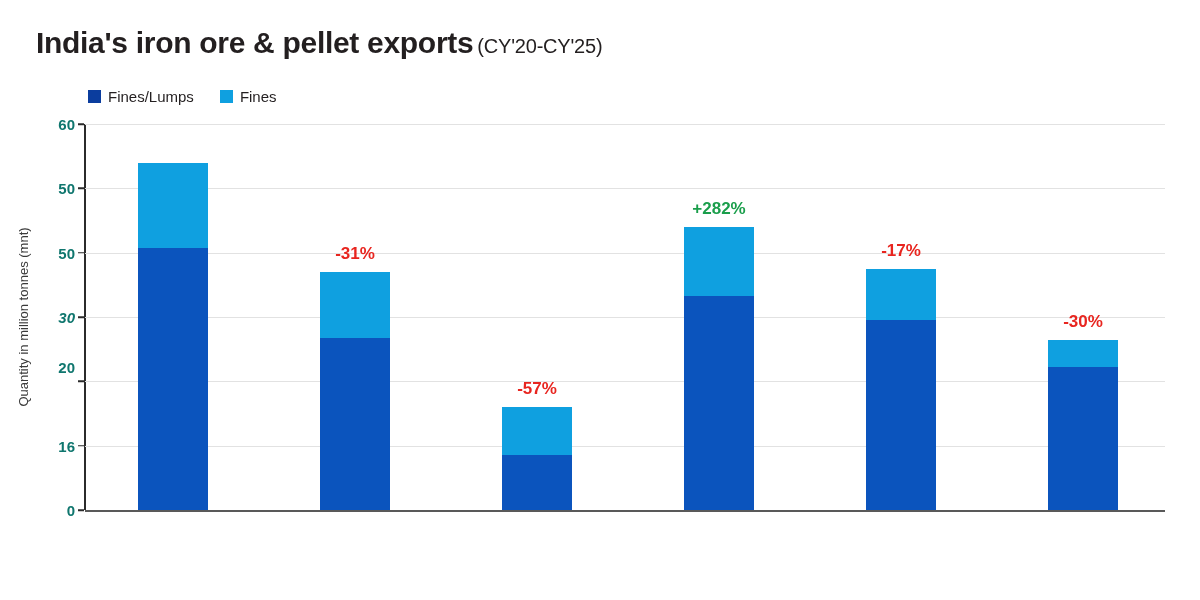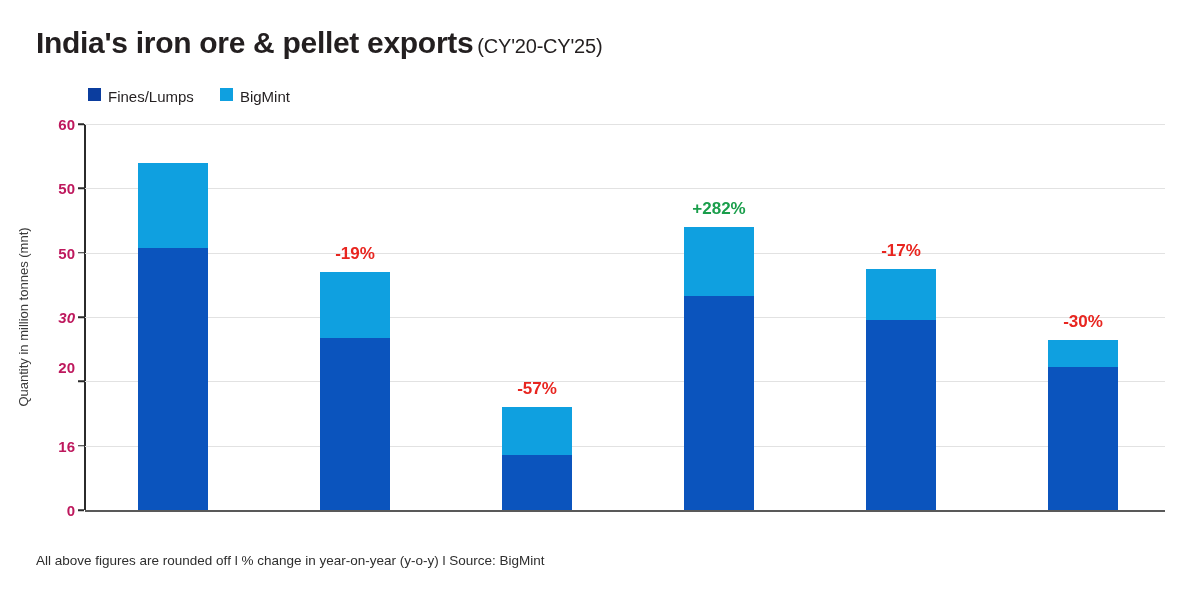--- a/index.html
+++ b/index.html
@@ -38,21 +38,21 @@
   #logo-text {
     font-size: 28px; font-weight: bold; color: #14559f;
     letter-spacing: 1.6px;
   }
 
   
   #legend {
     position: absolute; left: 88px; top: 88px;
     display: flex; align-items: center; gap: 26px;
   }
-  .legend-item { display: flex; gap: 7px; }
+  .legend-item { display: flex; align-items: center; gap: 7px; }
   .legend-swatch { width: 13px; height: 13px; display:block; }
   .legend-label { font-size: 15px; color: #231f20; }
 
   
   #chart {
     position: absolute;
     left: 85px; top: 124px;
     width: 1080px; height: 386px;
   }
   #plot {
@@ -65,21 +65,21 @@
   #axis-x-line {
     position: absolute; left: 0; bottom: -2px; width: 1080px; height: 2px;
     background: #595959;
   }
   #axis-y-line {
     position: absolute; left: -1px; top: 0; width: 2px; height: 386px;
     background: #2b2b2b;
   }
   .ytick-label {
     position: absolute; right: 1090px; width: 60px;
-    text-align: right; font-size: 15px; font-weight: bold; color: #be185d;
+    text-align: right; font-size: 15px; font-weight: bold; color: #0f766e;
     transform: translateY(-50%);
   }
   .ytick-mark {
     position: absolute; left: -7px; width: 6px; height: 1.5px; background:#2b2b2b;
     transform: translateY(-50%);
   }
 
   #ylabel {
     position: absolute; left: -62px; top: 193px;
     transform: translate(-50%, -50%) rotate(-90deg);
@@ -113,21 +113,21 @@
 
   </div>
 
   <div id="legend">
       <div class="legend-item">
         <span class="legend-swatch" style="background: rgb(11, 61, 158);"></span>
         <span class="legend-label">Fines/Lumps</span>
       </div>
       <div class="legend-item">
         <span class="legend-swatch" style="background: rgb(15, 160, 224);"></span>
-        <span class="legend-label">BigMint</span>
+        <span class="legend-label">Fines</span>
       </div>
     </div>
 
   <div id="chart">
     <div id="ylabel">Quantity in million tonnes (mnt)</div>
     <div id="plot">
       <div id="axis-y-line"></div>
       <div id="axis-x-line"></div>
     <div class="ytick-mark" style="top: 386px;"></div>
         <div class="ytick-label" style="top: 386px;">0</div>
@@ -149,21 +149,21 @@
         <div class="gridline" style="top: 0px; background: rgb(226, 226, 226);"></div>
         <div class="ytick-mark" style="top: 0px;"></div>
         <div class="ytick-label" style="top: 0px;">60</div>
         <div class="bar-group" style="left: 53px;">
           <div class="bar-seg dark" style="height: 261.837px; background: rgb(11, 84, 189);"></div>
           <div class="bar-seg light" style="height: 85.5633px; bottom: 261.837px; background: rgb(15, 160, 224);"></div>
         </div>
         <div class="bar-group" style="left: 235px;">
           <div class="bar-seg dark" style="height: 172.413px; background: rgb(11, 84, 189);"></div>
           <div class="bar-seg light" style="height: 65.62px; bottom: 172.413px; background: rgb(15, 160, 224);"></div>
-          <div class="pct-label" style="bottom: 246.033px; color: rgb(232, 37, 31);">-19%</div>
+          <div class="pct-label" style="bottom: 246.033px; color: rgb(232, 37, 31);">-31%</div>
         </div>
         <div class="bar-group" style="left: 417px;">
           <div class="bar-seg dark" style="height: 54.6833px; background: rgb(11, 84, 189);"></div>
           <div class="bar-seg light" style="height: 48.25px; bottom: 54.6833px; background: rgb(15, 160, 224);"></div>
           <div class="pct-label" style="bottom: 110.933px; color: rgb(232, 37, 31);">-57%</div>
         </div>
         <div class="bar-group" style="left: 599px;">
           <div class="bar-seg dark" style="height: 213.587px; background: rgb(11, 84, 189);"></div>
           <div class="bar-seg light" style="height: 69.48px; bottom: 213.587px; background: rgb(15, 160, 224);"></div>
           <div class="pct-label" style="bottom: 291.067px; color: rgb(26, 158, 75);">+282%</div>
@@ -174,15 +174,14 @@
           <div class="pct-label" style="bottom: 249.25px; color: rgb(232, 37, 31);">-17%</div>
         </div>
         <div class="bar-group" style="left: 963px;">
           <div class="bar-seg dark" style="height: 143.463px; background: rgb(11, 84, 189);"></div>
           <div class="bar-seg light" style="height: 26.3767px; bottom: 143.463px; background: rgb(15, 160, 224);"></div>
           <div class="pct-label" style="bottom: 177.84px; color: rgb(232, 37, 31);">-30%</div>
         </div>
       </div>
   </div>
 
-  <div id="footer">All above figures are rounded off  l  % change in year-on-year (y-o-y)  l  Source: BigMint</div>
 
 </div>
 
 </body></html>

